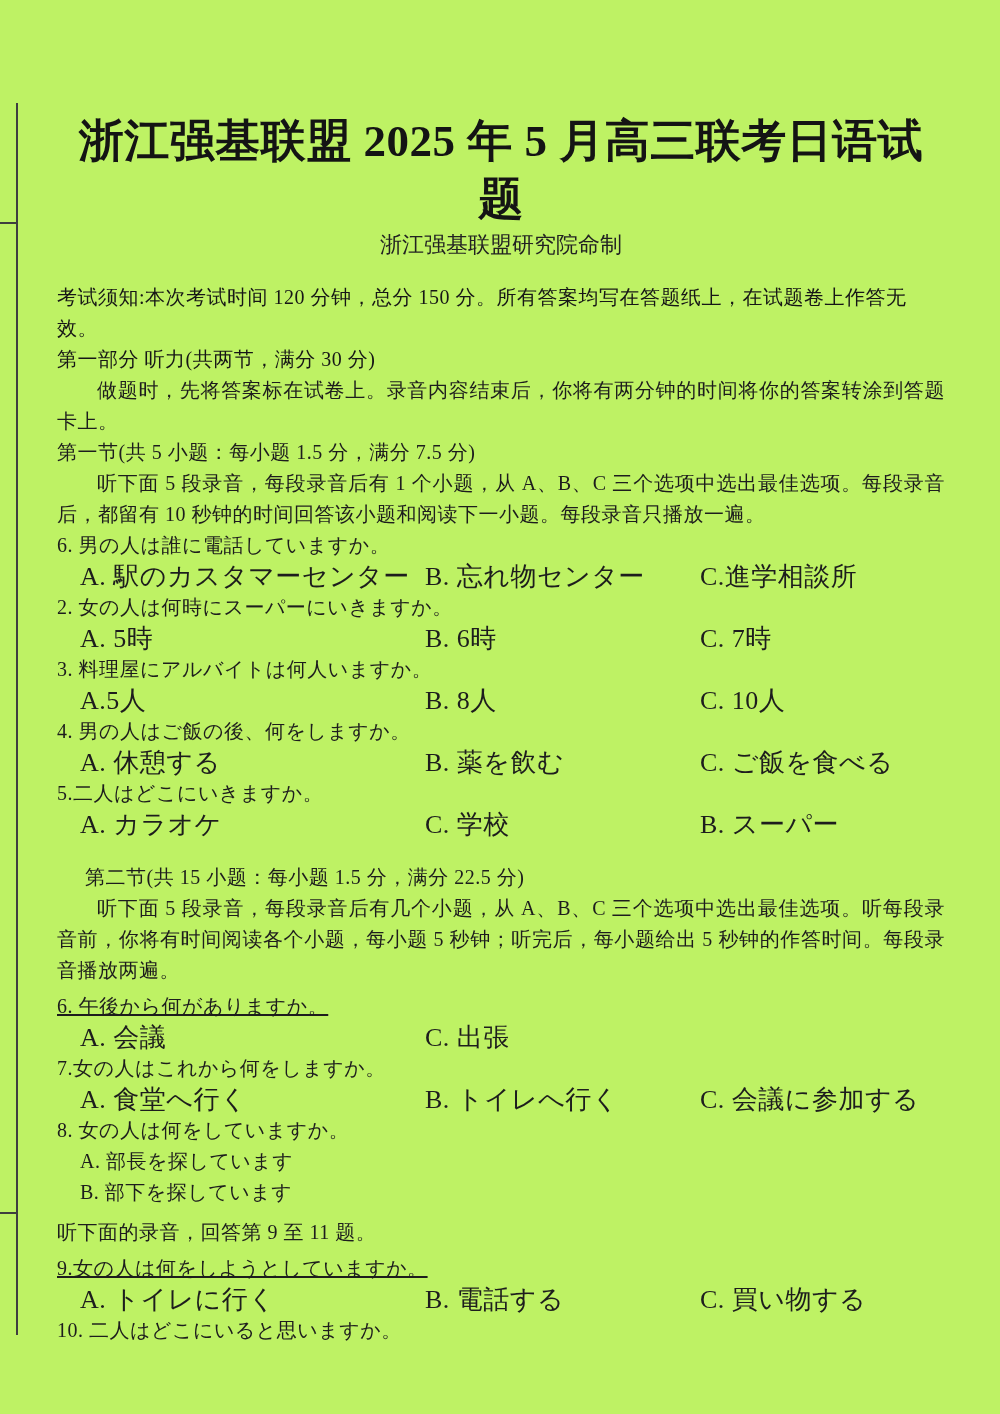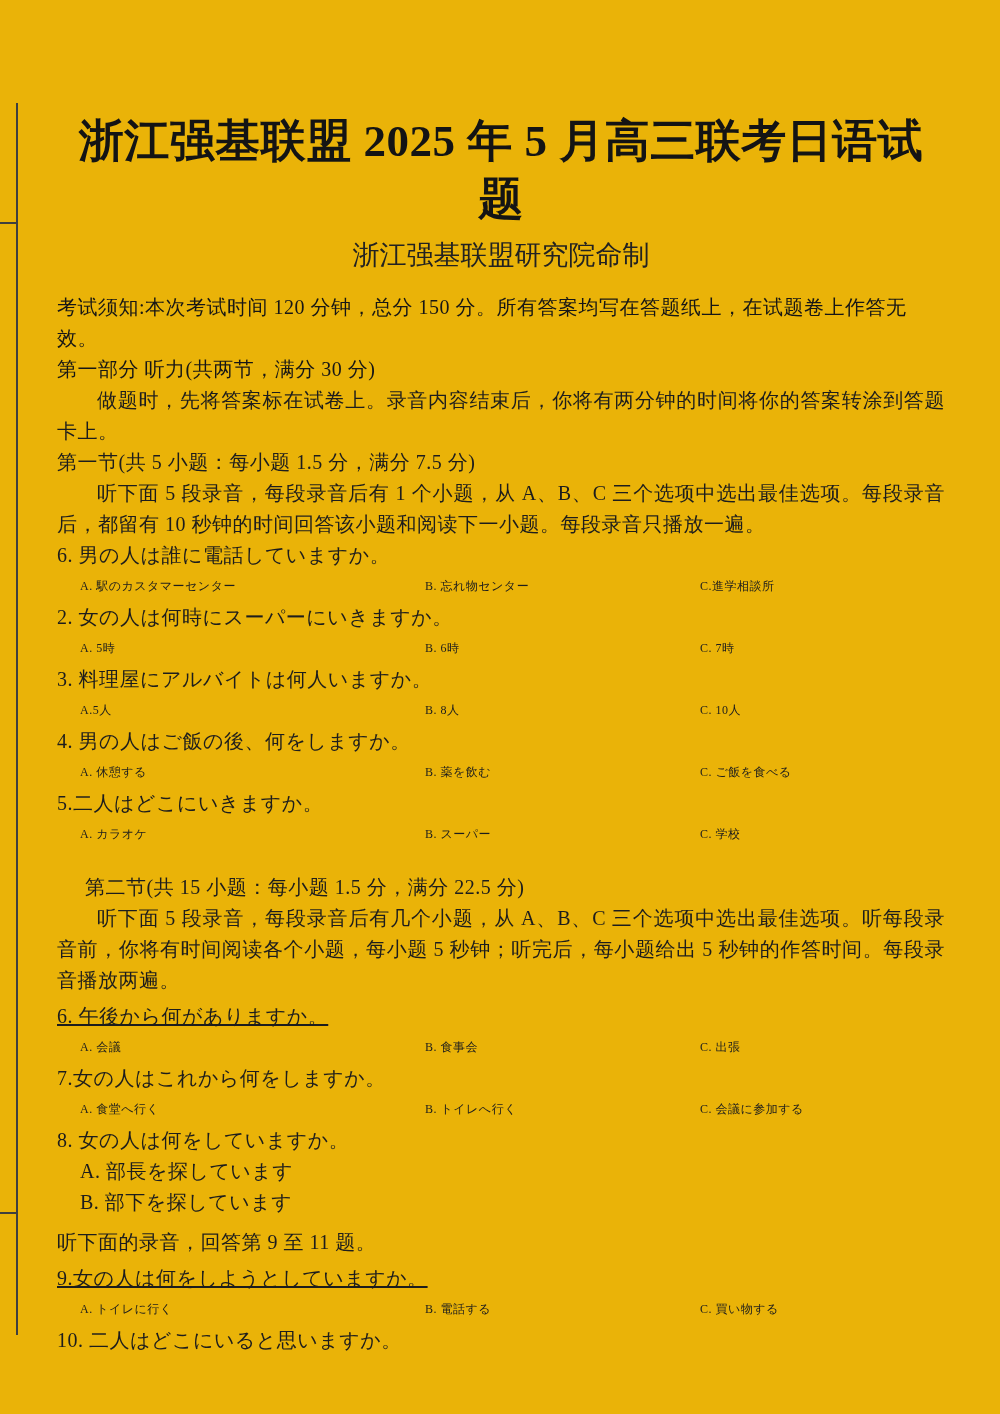--- a/index.html
+++ b/index.html
@@ -7,21 +7,21 @@
     margin: 0; padding: 0;
     width: 1000px; height: 1414px;
     background: #fdfdfd;
     font-family: "Liberation Serif", "DejaVu Serif", serif;
     color: #1d1d1d;
   }
   .page {
     position: relative;
     width: 1000px; height: 1414px;
     overflow: hidden;
-    background: #eab308;
+    background: #bef264;
   }
   
   .v-rule {
     position: absolute;
     left: 16px; top: 103px;
     width: 2px; height: 1232px;
     background: #3f3f3f;
   }
   .h-tick {
     position: absolute;
@@ -40,23 +40,22 @@
   .title {
     margin: 112px 0 0 0;
     font-size: 45px;
     font-weight: bold;
     line-height: 58px;
     text-align: center;
     letter-spacing: 0.5px;
     color: #141414;
   }
   .subtitle {
-    margin-top: 10px;
     font-family: "Liberation Sans", "DejaVu Sans", sans-serif;
-    font-size: 27px;
+    font-size: 22px;
     font-weight: 500;
     line-height: 34px;
     text-align: center;
     color: #222;
   }
 
   .line {
     font-size: 20px;
     line-height: 31px;
     letter-spacing: 0.5px;
@@ -70,21 +69,21 @@
     margin: 0;
     text-align: justify;
     text-indent: 2em;
   }
   .notice { margin-top: 20px; }
 
   .opt-row {
     display: grid;
     grid-template-columns: 345px 275px 1fr;
     padding-left: 23px;
-    font-size: 12px;
+    font-size: 26px;
     line-height: 31px;
     letter-spacing: 0.5px;
   }
   .opt-stack { padding-left: 23px; }
 
   .gap-lg { margin-top: 22px; margin-left: 28px; }
   .gap-md { margin-top: 9px; }
   .gap-sm { margin-top: 5px; text-decoration: underline; }
 </style>
 </head>
@@ -132,32 +131,31 @@
     <div class="line">4. 男の人はご飯の後、何をしますか。</div>
     <div class="opt-row">
       <span>A. 休憩する</span>
       <span>B. 薬を飲む</span>
       <span>C. ご飯を食べる</span>
     </div>
 
     <div class="line">5.二人はどこにいきますか。</div>
     <div class="opt-row">
       <span>A. カラオケ</span>
+      <span>C. 学校</span>
       <span>B. スーパー</span>
-      <span>C. 学校</span>
     </div>
 
     <div class="line gap-lg">第二节(共 15 小题：每小题 1.5 分，满分 22.5 分)</div>
     <p class="para">听下面 5 段录音，每段录音后有几个小题，从 A、B、C 三个选项中选出最佳选项。听每段录音前，你将有时间阅读各个小题，每小题 5 秒钟；听完后，每小题给出 5 秒钟的作答时间。每段录音播放两遍。</p>
 
 
     <div class="line gap-sm">6. 午後から何がありますか。</div>
     <div class="opt-row">
       <span>A. 会議</span>
-      <span>B. 食事会</span>
       <span>C. 出張</span>
     </div>
 
     <div class="line">7.女の人はこれから何をしますか。</div>
     <div class="opt-row">
       <span>A. 食堂へ行く</span>
       <span>B. トイレへ行く</span>
       <span>C. 会議に参加する</span>
     </div>
 

